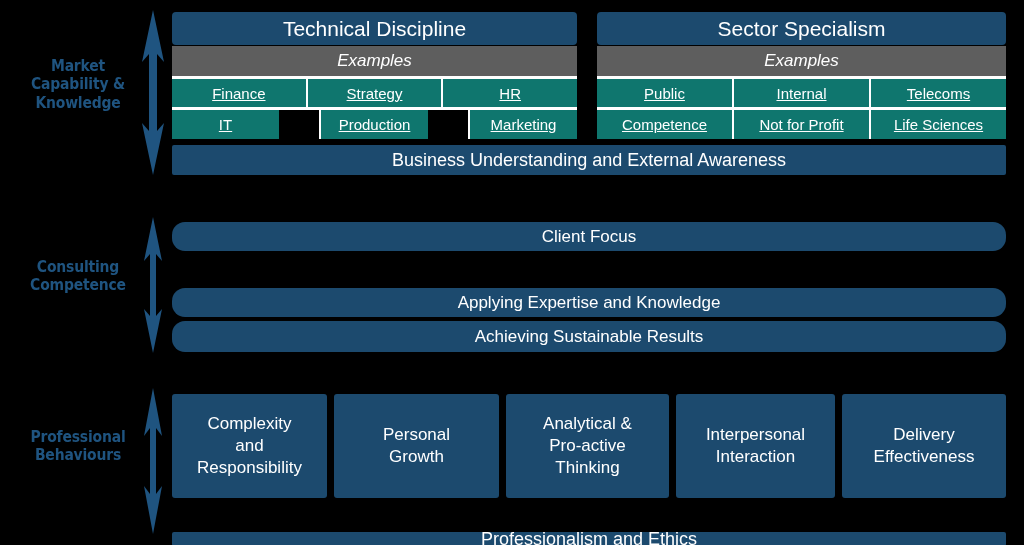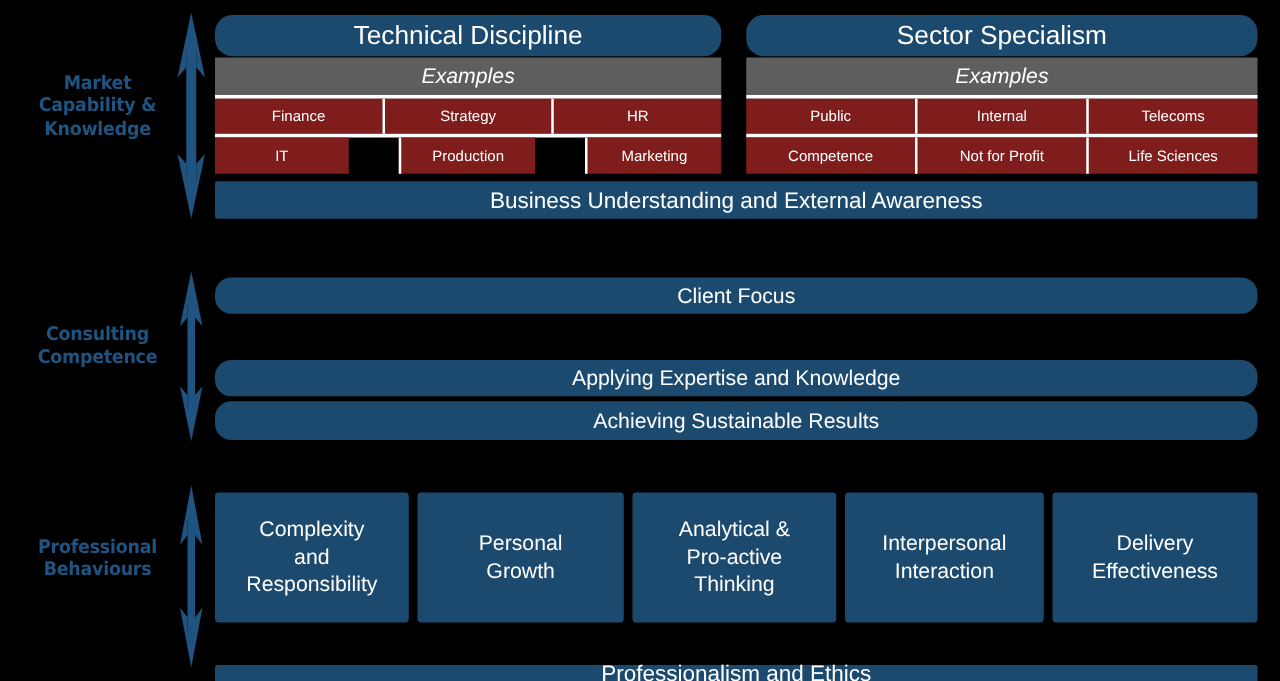--- a/index.html
+++ b/index.html
@@ -18,26 +18,26 @@
     transform:scaleX(0.93);transform-origin:center center;
     white-space:pre-line;
   }
 
   
   .arrow{position:absolute;}
 
   
   .panel{position:absolute;}
   .panel-head{position:absolute;left:0;right:0;display:flex;align-items:center;justify-content:center;
-    background:#1c4a6e;color:#fff;font-size:21px;font-weight:normal;border-radius:14px;}
+    background:#1c4a6e;color:#fff;font-size:21px;font-weight:normal;border-radius:4px;}
   .panel-sub{position:absolute;left:0;right:0;display:flex;align-items:center;justify-content:center;
     background:#5e5e5e;color:#fff;font-size:17px;font-style:italic;}
   .cellrow{position:absolute;left:0;right:0;display:flex;}
-  .cell{flex:1 1 0;background:#7f1d1d;color:#fff;display:flex;align-items:center;justify-content:center;
-        font-size:12px;border-left:2px solid #fff;}
+  .cell{flex:1 1 0;background:#0f766e;color:#fff;display:flex;align-items:center;justify-content:center;
+        font-size:15px;border-left:2px solid #fff;text-decoration:underline;}
   .cell:first-child{border-left:none;}
   .rowgapline{position:absolute;left:0;right:0;height:3px;background:#fff;}
 
   .widebar{position:absolute;background:#1c4a6e;color:#fff;display:flex;align-items:center;
            justify-content:center;font-size:18px;border-radius:2px;}
 
   .cc-bar{position:absolute;background:#1c4a6e;color:#fff;display:flex;align-items:center;
           justify-content:center;font-size:17px;border-radius:13px;}
 
   .pb-box{position:absolute;background:#1c4a6e;color:#fff;display:flex;align-items:center;

